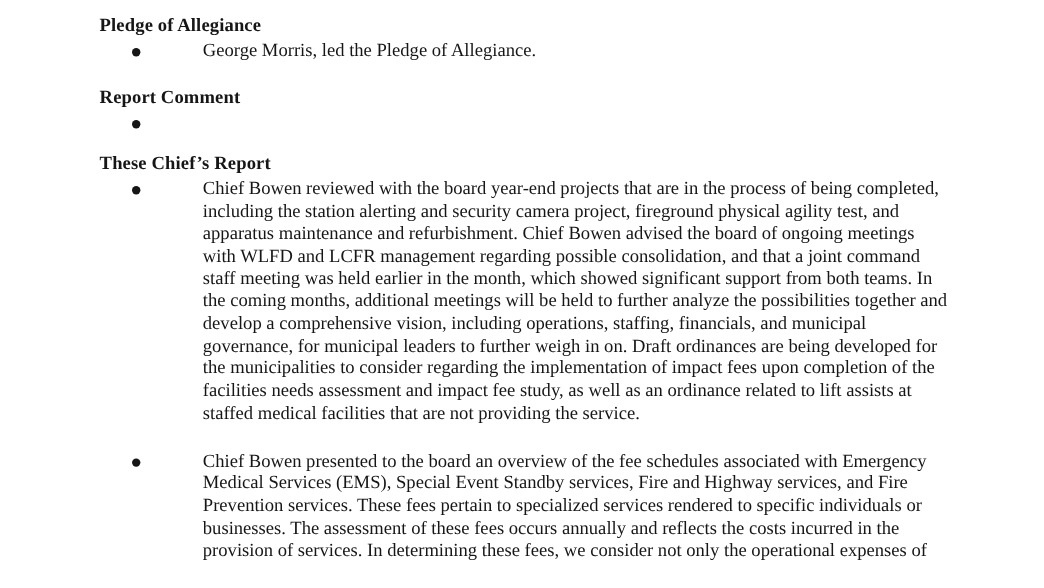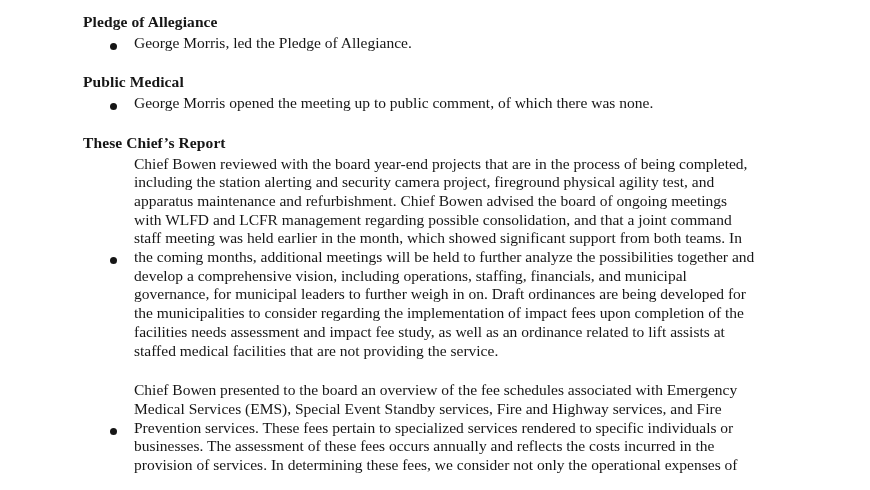--- a/index.html
+++ b/index.html
@@ -28,22 +28,23 @@
   .heading {
     margin-left: 83px;
     margin-bottom: 2px;
     font-weight: bold;
     font-size: 15.5px;
     line-height: 18.7px;
     letter-spacing: 0.1px;
   }
   .bullet-item {
     display: flex;
-    align-items: center;
+    align-items: flex-start;
     margin-left: 110px;
+    gap: 35px;
   }
   .bullet-dot {
     flex: 0 0 auto;
     width: 7px;
     height: 7px;
     border-radius: 50%;
     background: #161616;
     margin-top: 6px;
   }
   .bullet-text {
@@ -60,24 +61,23 @@
 
   <div class="section">
     <div class="heading">Pledge of Allegiance</div>
     <div class="bullet-item">
       <span class="bullet-dot"></span>
       <div class="bullet-text">George Morris, led the Pledge of Allegiance.</div>
     </div>
   </div>
 
   <div class="section">
-    <div class="heading">Public Medical</div>
+    <div class="heading">Report Comment</div>
     <div class="bullet-item">
       <span class="bullet-dot"></span>
-      <div class="bullet-text">George Morris opened the meeting up to public comment, of which there was none.</div>
     </div>
   </div>
 
   <div class="section">
     <div class="heading">These Chief’s Report</div>
     <div class="bullet-item">
       <span class="bullet-dot"></span>
       <div class="bullet-text">Chief Bowen reviewed with the board year-end projects that are in the process of being completed,
 including the station alerting and security camera project, fireground physical agility test, and
 apparatus maintenance and refurbishment. Chief Bowen advised the board of ongoing meetings

